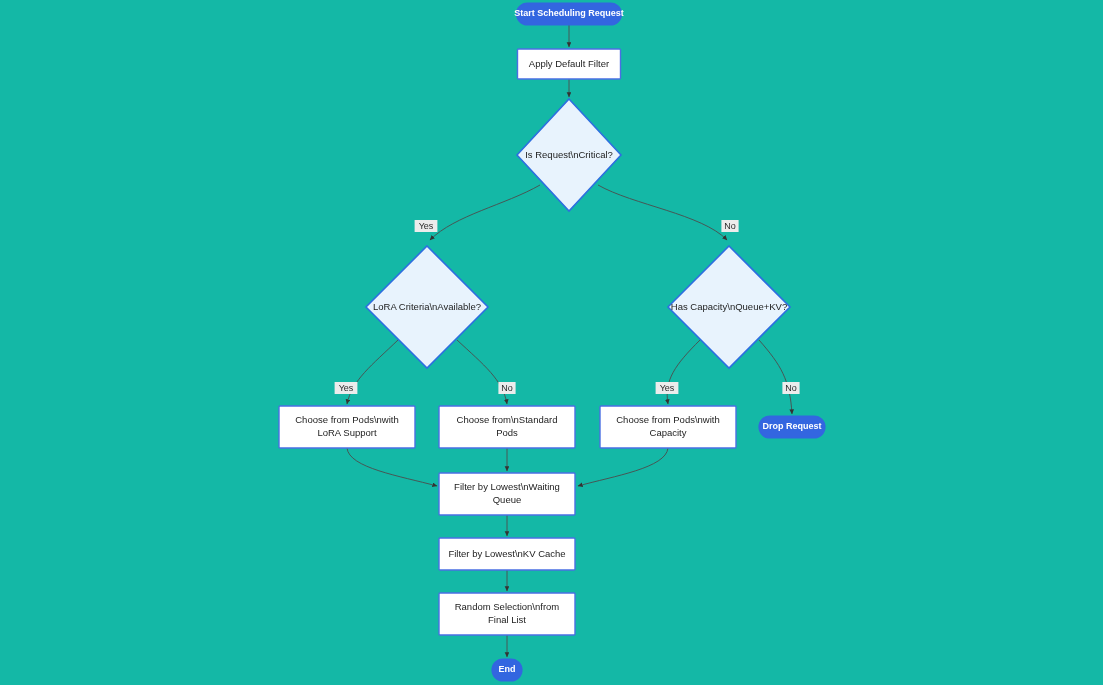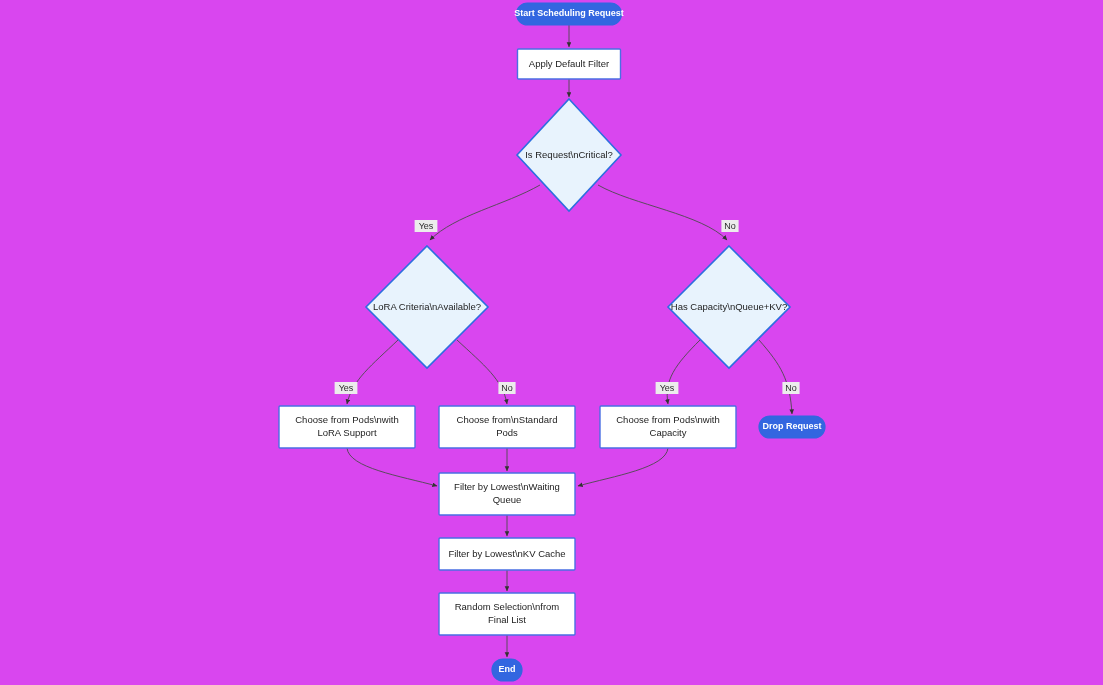--- a/index.html
+++ b/index.html
@@ -4,21 +4,21 @@
 <style>
   html, body {
     margin: 0;
     padding: 0;
     background: #ffffff;
   }
   #canvas {
     position: relative;
     width: 1103px;
     height: 685px;
-    background: #d946ef;
+    background: #14b8a6;
     font-family: "Liberation Sans", sans-serif;
     overflow: hidden;
   }
   svg.flow {
     position: absolute;
     left: 0;
     top: 0;
     width: 1103px;
     height: 685px;
   }

